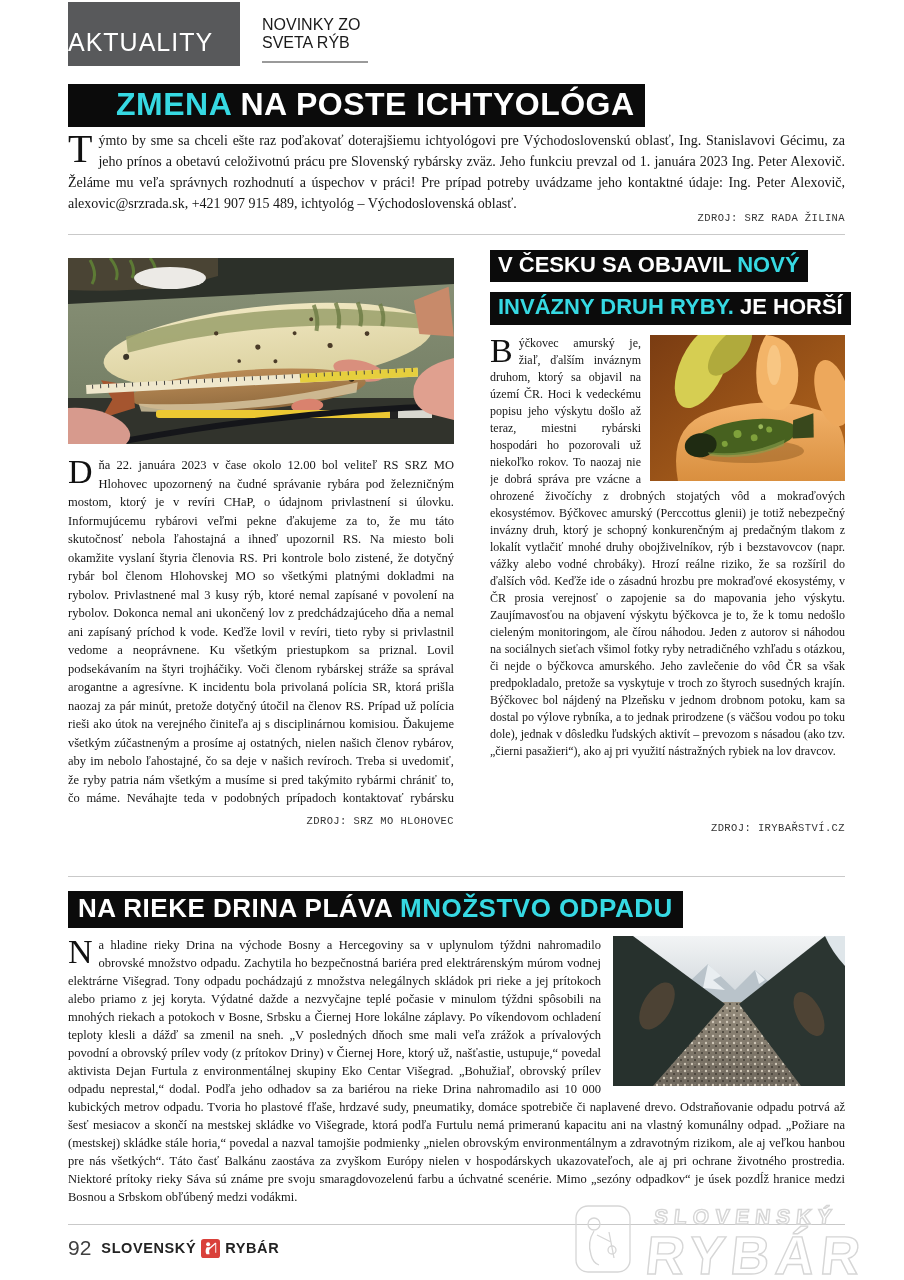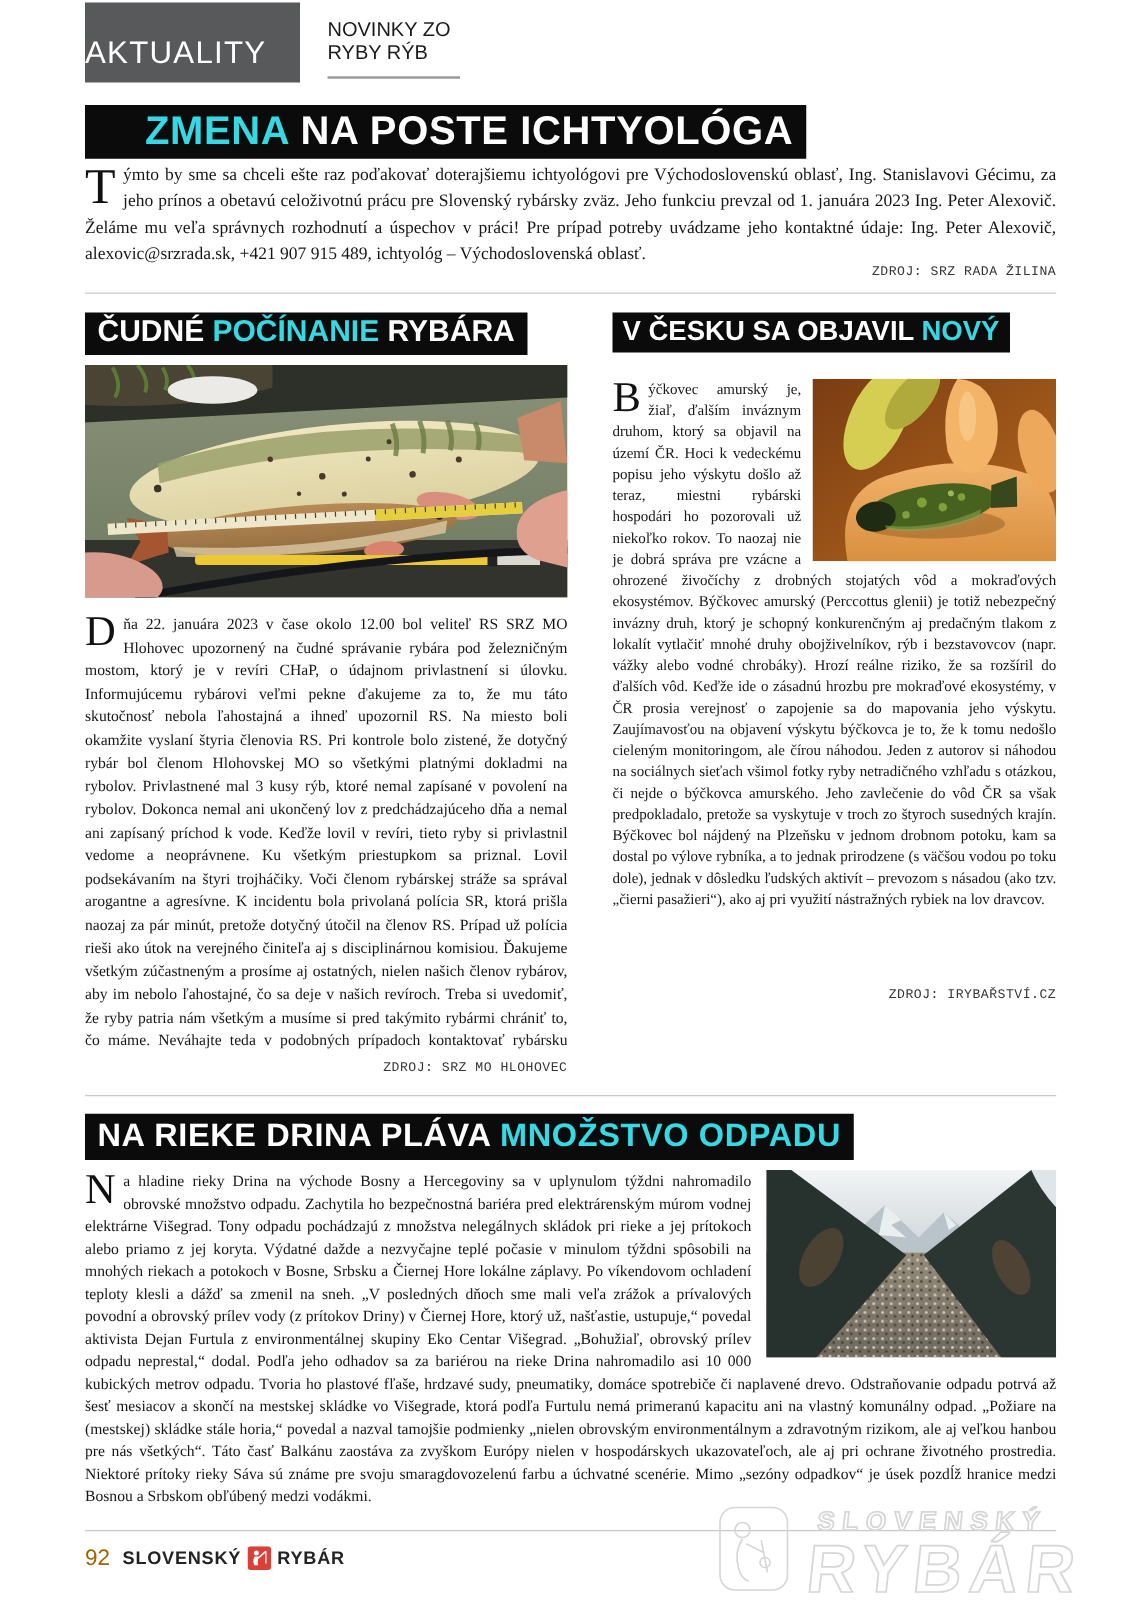--- a/index.html
+++ b/index.html
@@ -9,21 +9,21 @@
   .section-box{left:68px;top:2px;width:172px;height:64px;background:#58595b;color:#fff;
     display:flex;align-items:flex-end;justify-content:flex-start;padding-bottom:9px;box-sizing:border-box;
     font-family:"Liberation Sans",sans-serif;font-size:25px;letter-spacing:1px;}
   .kicker{left:262px;top:16px;font-family:"Liberation Sans",sans-serif;font-weight:normal;font-size:16px;line-height:1.15;color:#1a1a1a;}
   .kicker-rule{width:106px;border-bottom:2px solid #9a9a9a;margin-top:8px;}
   
   .bar{display:inline-block;background:#0b0b0b;color:#fff;font-family:"Liberation Sans",sans-serif;font-weight:bold;line-height:1.02;padding:4px 10px 6px;white-space:nowrap;}
   .accent{color:#36d9e3;}
   .main-title{left:68px;top:84px;font-size:32px;letter-spacing:.5px;padding-left:48px;}
   .col-title{font-size:24px;}
-  .rt-line{display:table;margin-bottom:21px;padding:4px 8px 6px;font-size:22px;}
+  .rt-line{display:table;margin-bottom:10px;padding:4px 8px 6px;font-size:22px;}
   .bottom-title{font-size:26px;letter-spacing:.5px;text-align:right;}
   
   .bodytxt{text-align:justify;color:#161616;}
   .intro{left:68px;top:130px;width:777px;font-size:14px;line-height:21px;height:88px;overflow:hidden;}
   .dropcap{float:left;font-size:40px;line-height:.78;padding:3px 6px 0 0;font-family:"Liberation Serif",serif;color:#111;}
   .dropcap.sm{font-size:34px;}
   .source{font-family:Liberation Mono, monospace;font-size:10.5px;letter-spacing:.4px;color:#353535;text-align:right;}
   .src-intro{left:68px;top:212px;width:777px;}
   .rule{border-top:1px solid #c9c9c9;height:0;}
   .rule1{left:68px;top:234px;width:777px;}
@@ -36,45 +36,44 @@
   .left-body{margin-top:12px;font-size:12.5px;line-height:18.5px;height:354px;overflow:hidden;}
   .right-body{margin-top:9px;font-size:12px;line-height:17px;height:482px;overflow:hidden;}
   .right-photo{float:right;width:195px;height:146px;margin:0 0 5px 9px;}
   .col-src{margin-top:5px;}
   
   .bottom-sec{left:68px;top:891px;width:777px;}
   .bottom-body{margin-top:8px;font-size:12.5px;line-height:18px;height:274px;overflow:hidden;}
   .bottom-photo{float:right;width:232px;height:150px;margin:0 0 5px 12px;}
   
   .footer{left:68px;top:1236px;display:flex;align-items:center;gap:10px;}
-  .page-num{font-family:"Liberation Sans",sans-serif;font-size:18px;color:#a16207;}
+  .page-num{font-family:"Liberation Sans",sans-serif;font-size:21px;color:#404040;}
   .brand{display:flex;align-items:center;gap:5px;font-family:"Liberation Sans",sans-serif;font-weight:bold;font-size:14.5px;letter-spacing:.6px;color:#232323;}
   .watermark{right:0;top:1198px;width:334px;height:80px;}
   svg{display:block;}
 </style>
 </head>
 <body>
 
 <div class="abs section-box">
   <span>AKTUALITY</span>
 </div>
 <div class="abs kicker">
   <div>NOVINKY ZO</div>
-  <div>RYBY RÝB</div>
+  <div>SVETA RÝB</div>
   <div class="kicker-rule"></div>
 </div>
 
 <div class="abs bar main-title"><span class="accent">ZMENA</span><span> NA POSTE ICHTYOLÓGA</span></div>
 
 <div class="abs intro bodytxt"><span class="dropcap">T</span><span>ýmto by sme sa chceli ešte raz poďakovať doterajšiemu ichtyológovi pre Východoslovenskú oblasť, Ing. Stanislavovi Gécimu, za jeho prínos a obetavú celoživotnú prácu pre Slovenský rybársky zväz. Jeho funkciu prevzal od 1. januára 2023 Ing. Peter Alexovič. Želáme mu veľa správnych rozhodnutí a úspechov v práci! Pre prípad potreby uvádzame jeho kontaktné údaje: Ing. Peter Alexovič, alexovic@srzrada.sk, +421 907 915 489, ichtyológ – Východoslovenská oblasť.</span></div>
 <div class="abs source src-intro">ZDROJ: SRZ RADA ŽILINA</div>
 <div class="abs rule rule1"></div>
 
 <div class="abs left-col">
-  <div class="bar col-title"><span>ČUDNÉ </span><span class="accent">POČÍNANIE</span><span> RYBÁRA</span></div>
 
   <svg class="left-photo" viewBox="0 0 386 186" preserveAspectRatio="none">
     <defs>
       <linearGradient id="matg" x1="0" y1="0" x2="0" y2="1">
         <stop offset="0" stop-color="#8a9278"></stop>
           <stop offset="1" stop-color="#6f7a60"></stop>
       </linearGradient>
       <linearGradient id="fg1" x1="0" y1="0" x2="0" y2="1">
         <stop offset="0" stop-color="#efe6c0"></stop>
           <stop offset="1" stop-color="#d9cf9c"></stop>
@@ -129,20 +128,24 @@
   <div class="bodytxt left-body"><span class="dropcap sm">D</span><span>ňa 22. januára 2023 v čase okolo 12.00 bol veliteľ RS SRZ MO Hlohovec upozornený na čudné správanie rybára pod železničným mostom, ktorý je v revíri CHaP, o údajnom privlastnení si úlovku. Informujúcemu rybárovi veľmi pekne ďakujeme za to, že mu táto skutočnosť nebola ľahostajná a ihneď upozornil RS. Na miesto boli okamžite vyslaní štyria členovia RS. Pri kontrole bolo zistené, že dotyčný rybár bol členom Hlohovskej MO so všetkými platnými dokladmi na rybolov. Privlastnené mal 3 kusy rýb, ktoré nemal zapísané v povolení na rybolov. Dokonca nemal ani ukončený lov z predchádzajúceho dňa a nemal ani zapísaný príchod k vode. Keďže lovil v revíri, tieto ryby si privlastnil vedome a neoprávnene. Ku všetkým priestupkom sa priznal. Lovil podsekávaním na štyri trojháčiky. Voči členom rybárskej stráže sa správal arogantne a agresívne. K incidentu bola privolaná polícia SR, ktorá prišla naozaj za pár minút, pretože dotyčný útočil na členov RS. Prípad už polícia rieši ako útok na verejného činiteľa aj s disciplinárnou komisiou. Ďakujeme všetkým zúčastneným a prosíme aj ostatných, nielen našich členov rybárov, aby im nebolo ľahostajné, čo sa deje v našich revíroch. Treba si uvedomiť, že ryby patria nám všetkým a musíme si pred takýmito rybármi chrániť to, čo máme. Neváhajte teda v podobných prípadoch kontaktovať rybársku stráž.</span></div>
   <div class="source col-src">ZDROJ: SRZ MO HLOHOVEC</div>
 </div>
 
 <div class="abs right-col">
   <div>
     <div class="bar rt-line">
         <span>V ČESKU SA OBJAVIL </span>
         <span class="accent">NOVÝ</span>
       </div>
+    <div class="bar rt-line">
+        <span class="accent">INVÁZNY DRUH RYBY.</span>
+        <span> JE HORŠÍ</span>
+      </div>
   </div>
 
   <div class="bodytxt right-body">
     <svg class="right-photo" viewBox="0 0 195 146" preserveAspectRatio="none">
       <defs>
         <linearGradient id="warmbg" x1="0" y1="0" x2="1" y2="1">
           <stop offset="0" stop-color="#7a3c12"></stop>
             <stop offset="1" stop-color="#b86a1e"></stop>
         </linearGradient>
         <linearGradient id="skin" x1="0" y1="0" x2="0" y2="1">

